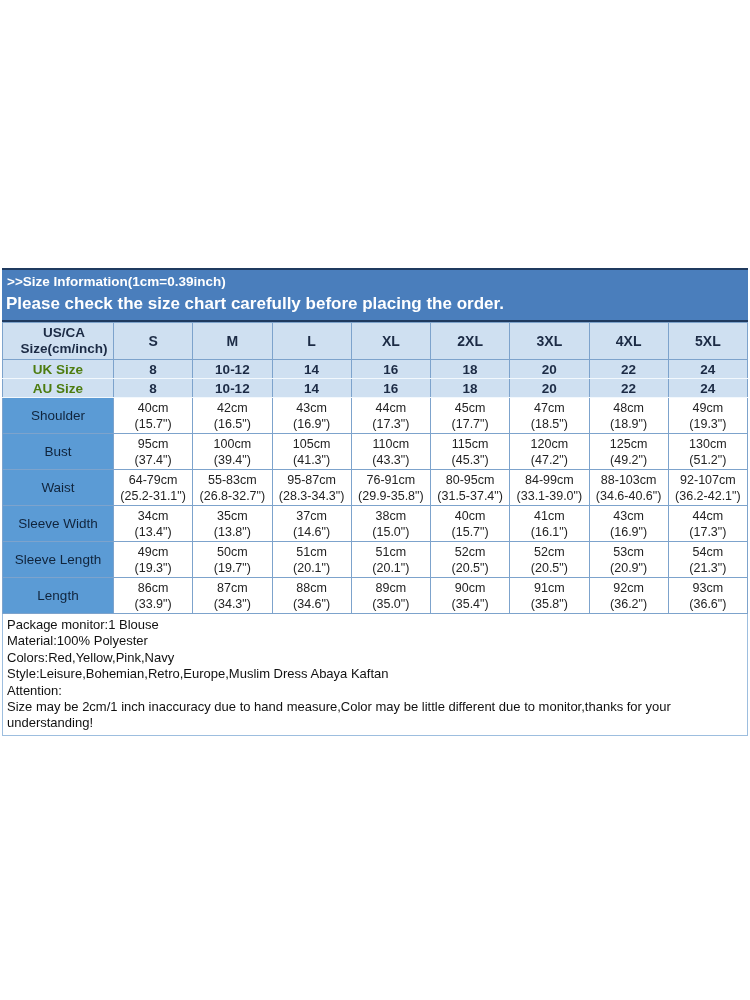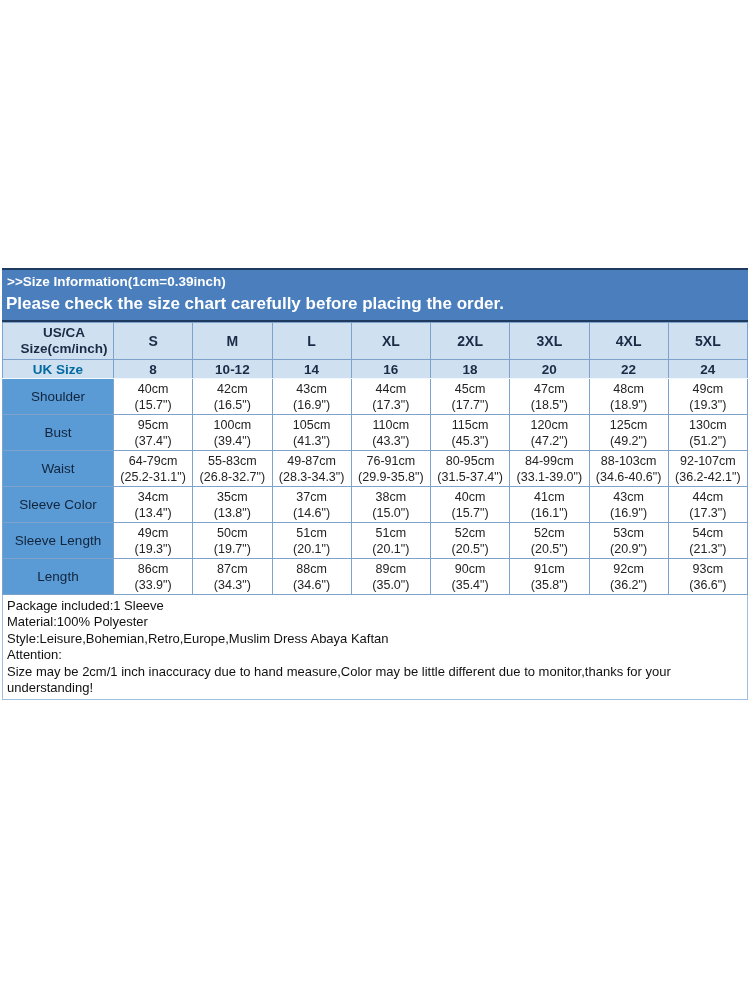--- a/index.html
+++ b/index.html
@@ -38,21 +38,21 @@
     height:18px;border-top:1px solid #f2f8fd;border-bottom:1px solid #f2f8fd;
   }
   tr.measure-row td{
     background:#ffffff;color:#232323;font-size:12.5px;line-height:16px;
     height:35px;border-top:1px solid #a9c5e1;
   }
   tr.measure-row td.row-label, tr.size-row td.row-label{
     background:#5b9bd5;color:#10243c;font-weight:normal;font-size:13.5px;
     border-top:1px solid #89b4dd;
   }
-  tr.size-row td.row-label{font-weight:bold;background:#cfe0f1;color:#0369a1;}
+  tr.size-row td.row-label{font-weight:bold;background:#cfe0f1;color:#4d7c0f;}
 
   
   .notes{
     border:1px solid #9dbedf;border-top:none;background:#ffffff;
     color:#111111;font-size:13px;line-height:16.4px;padding:3px 2px 3px 4px;
   }
 </style>
 </head>
 <body>
 
@@ -95,20 +95,31 @@
           <td class="row-label">UK Size</td>
           <td>8</td>
           <td>10-12</td>
           <td>14</td>
           <td>16</td>
           <td>18</td>
           <td>20</td>
           <td>22</td>
           <td>24</td>
         </tr>
+        <tr class="size-row">
+          <td class="row-label">AU Size</td>
+          <td>8</td>
+          <td>10-12</td>
+          <td>14</td>
+          <td>16</td>
+          <td>18</td>
+          <td>20</td>
+          <td>22</td>
+          <td>24</td>
+        </tr>
         <tr class="measure-row">
           <td class="row-label">Shoulder</td>
           <td>
             <div>40cm</div>
             <div>(15.7")</div>
           </td>
           <td>
             <div>42cm</div>
             <div>(16.5")</div>
           </td>
@@ -176,21 +187,21 @@
           <td class="row-label">Waist</td>
           <td>
             <div>64-79cm</div>
             <div>(25.2-31.1")</div>
           </td>
           <td>
             <div>55-83cm</div>
             <div>(26.8-32.7")</div>
           </td>
           <td>
-            <div>49-87cm</div>
+            <div>95-87cm</div>
             <div>(28.3-34.3")</div>
           </td>
           <td>
             <div>76-91cm</div>
             <div>(29.9-35.8")</div>
           </td>
           <td>
             <div>80-95cm</div>
             <div>(31.5-37.4")</div>
           </td>
@@ -201,21 +212,21 @@
           <td>
             <div>88-103cm</div>
             <div>(34.6-40.6")</div>
           </td>
           <td>
             <div>92-107cm</div>
             <div>(36.2-42.1")</div>
           </td>
         </tr>
         <tr class="measure-row">
-          <td class="row-label">Sleeve Color</td>
+          <td class="row-label">Sleeve Width</td>
           <td>
             <div>34cm</div>
             <div>(13.4")</div>
           </td>
           <td>
             <div>35cm</div>
             <div>(13.8")</div>
           </td>
           <td>
             <div>37cm</div>
@@ -309,19 +320,20 @@
           </td>
           <td>
             <div>93cm</div>
             <div>(36.6")</div>
           </td>
         </tr>
       </tbody>
   </table>
 
   <div class="notes">
-      <div>Package included:1 Sleeve</div>
+      <div>Package monitor:1 Blouse</div>
       <div>Material:100% Polyester</div>
+      <div>Colors:Red,Yellow,Pink,Navy</div>
       <div>Style:Leisure,Bohemian,Retro,Europe,Muslim Dress Abaya Kaftan</div>
       <div>Attention:</div>
       <div>Size may be 2cm/1 inch inaccuracy due to hand measure,Color may be little different due to monitor,thanks for your understanding!</div>
     </div>
 </div>
 
 </body></html>

